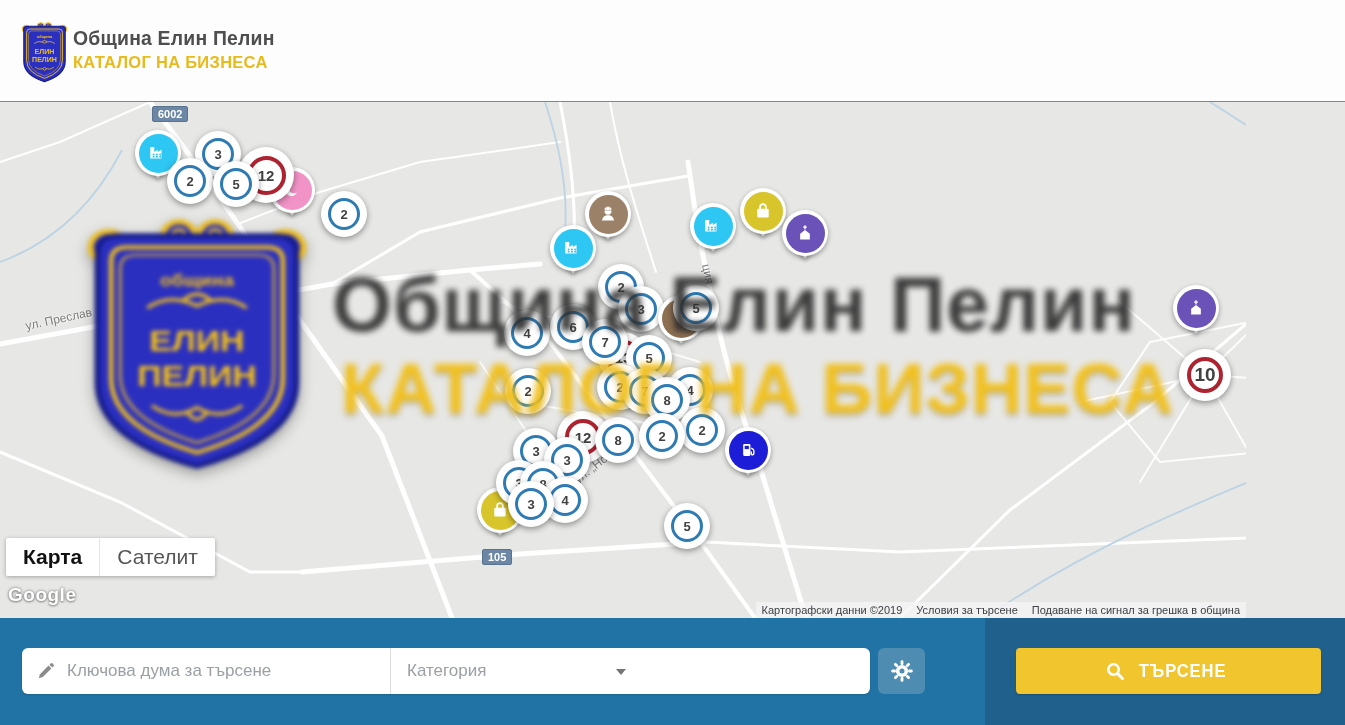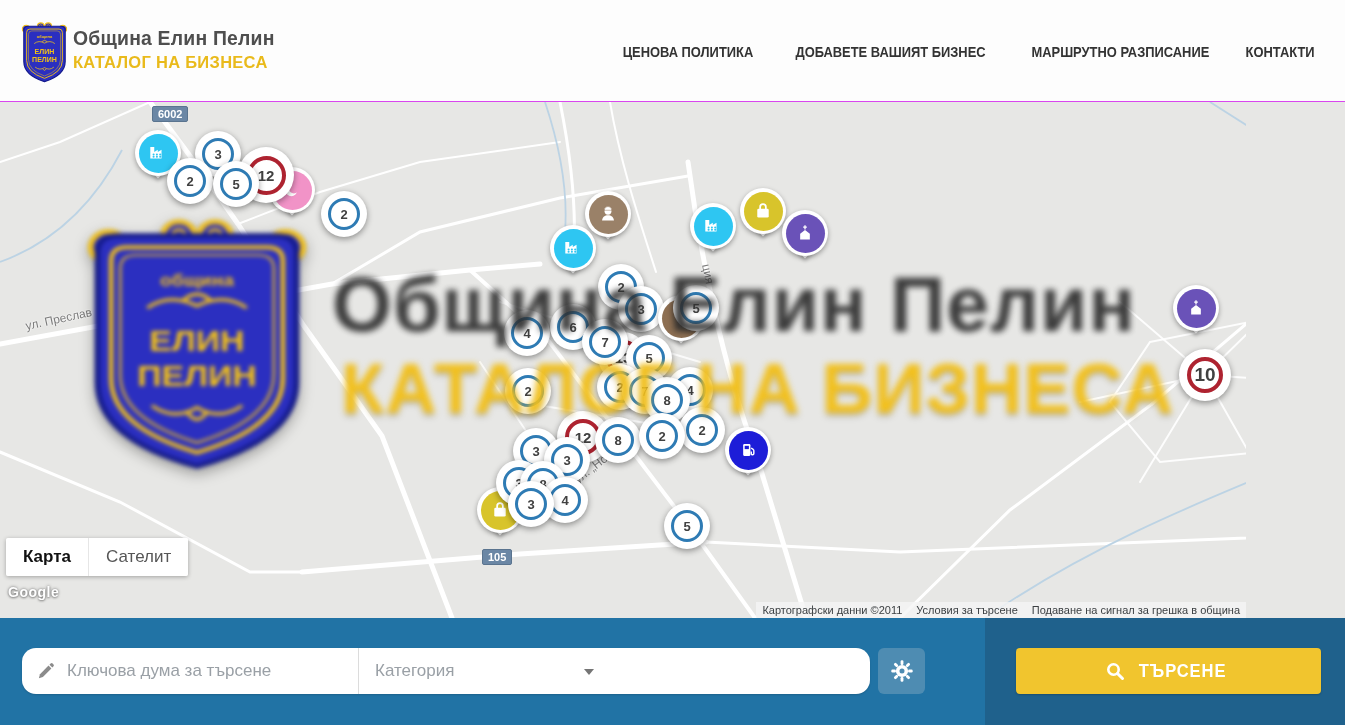--- a/index.html
+++ b/index.html
@@ -32,37 +32,37 @@
   .pin .halo{position:absolute;left:1px;top:0;width:46px;height:46px;border-radius:50%;background:#fff;box-shadow:0 2px 5px rgba(0,0,0,.35);}
   .pin .head{position:absolute;left:4.5px;top:3.5px;width:39px;height:39px;border-radius:50%;display:flex;align-items:center;justify-content:center;}
 
   
   #wm-crest{position:absolute;left:84px;top:116px;width:226px;height:258px;z-index:10;filter:blur(2.2px) drop-shadow(0 5px 7px rgba(0,0,0,.35));pointer-events:none;}
   #wm-title{position:absolute;left:332px;top:158px;z-index:10;font-size:77px;font-weight:bold;color:#2f2f2f;opacity:.93;letter-spacing:1px;filter:blur(3px);white-space:nowrap;pointer-events:none;}
   #wm-subtitle{position:absolute;left:341px;top:246px;z-index:10;font-size:71px;font-weight:bold;color:#f2c01c;letter-spacing:1px;filter:blur(3px);text-shadow:0 3px 3px rgba(0,0,0,.25);white-space:nowrap;pointer-events:none;}
 
   
   #maptype{position:absolute;left:6px;top:436px;z-index:20;display:flex;box-shadow:0 1px 4px rgba(0,0,0,.3);border-radius:2px;}
-  .maptype-btn{background:#fff;height:38px;display:flex;align-items:center;justify-content:center;padding:16px 17px;font-size:17px;cursor:pointer;}
+  .maptype-btn{background:#fff;height:38px;display:flex;align-items:center;justify-content:center;padding:16px 17px;font-size:21px;cursor:pointer;}
   #maptype-map{font-weight:bold;color:#111;border-radius:2px 0 0 2px;}
   #maptype-sat{color:#565656;border-left:1px solid #e6e6e6;border-radius:0 2px 2px 0;}
-  #google-logo{position:absolute;left:8px;top:482px;z-index:20;font-size:14px;font-weight:bold;letter-spacing:.5px;color:#fff;text-shadow:0 0 3px rgba(90,90,90,.9),0 1px 2px rgba(0,0,0,.3);}
+  #google-logo{position:absolute;left:8px;top:482px;z-index:20;font-size:19px;font-weight:bold;letter-spacing:.5px;color:#fff;text-shadow:0 0 3px rgba(90,90,90,.9),0 1px 2px rgba(0,0,0,.3);}
   #attribution{position:absolute;right:0;bottom:0;z-index:20;background:rgba(245,245,245,.8);padding:2px 6px;display:flex;gap:14px;}
   .attr-item{font-size:11px;color:#3c4043;white-space:nowrap;cursor:pointer;}
   #lock-btn{position:absolute;left:1305px;top:265px;width:31px;height:31px;background:#fff;box-shadow:0 1px 4px rgba(0,0,0,.3);z-index:20;display:flex;align-items:center;justify-content:center;cursor:pointer;}
   #pegman-btn{position:absolute;left:1296px;top:330px;width:44px;height:45px;background:#fff;border-radius:3px;box-shadow:0 1px 4px rgba(0,0,0,.3);z-index:20;display:flex;align-items:center;justify-content:center;cursor:grab;}
   #zoomctl{position:absolute;left:1303px;top:403px;width:38px;height:86px;background:#fff;border-radius:2px;box-shadow:0 1px 4px rgba(0,0,0,.3);z-index:20;display:flex;flex-direction:column;}
   .zoom-btn{flex:1;display:flex;align-items:center;justify-content:center;font-size:26px;color:#666;cursor:pointer;font-weight:bold;}
   #zoom-in{border-bottom:1px solid #e6e6e6;}
 
   
   #bottombar{position:absolute;left:0;top:618px;width:1345px;height:107px;z-index:40;}
   #bar-left{position:absolute;left:0;top:0;width:985px;height:107px;background:#2173a5;}
   #bar-right{position:absolute;left:985px;top:0;width:360px;height:107px;background:#1f618c;}
-  #field-group{position:absolute;left:22px;top:30px;width:848px;height:46px;background:#fff;border-radius:14px;display:flex;box-shadow:0 1px 2px rgba(0,0,0,.15);}
+  #field-group{position:absolute;left:22px;top:30px;width:848px;height:46px;background:#fff;border-radius:6px;display:flex;box-shadow:0 1px 2px rgba(0,0,0,.15);gap:32px;}
   .fg-section{display:flex;align-items:center;height:100%;}
   #kw-section{width:336px;padding:0 14px;gap:10px;}
   #kw-input{border:0;outline:none;flex:1;font-size:17px;color:#555;font-family:"Liberation Sans",sans-serif;background:transparent;}
   #kw-input::placeholder{color:#9aa0a6;}
   .select-like{position:relative;padding:16px 16px;border-left:1px solid #dcdcdc;color:#9aa0a6;font-size:17px;cursor:pointer;}
   #cat-select{width:254px;}
   #loc-select{width:258px;}
   .select-arrow{position:absolute;right:18px;top:50%;margin-top:-2px;width:0;height:0;border-left:5px solid transparent;border-right:5px solid transparent;border-top:6px solid #757575;}
   #gear-btn{position:absolute;left:878px;top:30px;width:47px;height:46px;background:#4e8cb2;border-radius:6px;display:flex;align-items:center;justify-content:center;cursor:pointer;}
   #search-btn{position:absolute;left:1016px;top:30px;width:305px;height:46px;background:#f1c52e;border-radius:4px;display:flex;align-items:center;justify-content:center;gap:10px;cursor:pointer;box-shadow:0 1px 2px rgba(0,0,0,.2);}
@@ -101,26 +101,20 @@
   </svg>
 
   <div id="header">
     <svg id="logo-crest" viewBox="0 0 100 132" preserveAspectRatio="none">
         <use href="#crest"></use>
       </svg>
     <div id="logo-text">
       <div id="logo-title">Община Елин Пелин</div>
       <div id="logo-subtitle">КАТАЛОГ НА БИЗНЕСА</div>
     </div>
-    <nav id="main-nav">
-        <span class="nav-item">ЦЕНОВА ПОЛИТИКА</span>
-        <span class="nav-item">ДОБАВЕТЕ ВАШИЯТ БИЗНЕС</span>
-        <span class="nav-item">МАРШРУТНО РАЗПИСАНИЕ</span>
-        <span class="nav-item">КОНТАКТИ</span>
-      </nav>
   </div>
 
   <div id="map">
     <svg id="roads" width="1345" height="516">
       <g stroke="#ffffff" fill="none" stroke-linecap="round">
         <path stroke-width="5" d="M150,0 L196,62 L238,122 L304,224 L382,334 L452,516"></path>
         <path stroke-width="5" d="M0,242 L142,216 L332,182 L470,168 L540,162"></path>
         <path stroke-width="3" d="M332,182 L420,130 L560,96 L688,74"></path>
         <path stroke-width="4" d="M470,168 L548,238 L610,320 L686,420 L755,516"></path>
         <path stroke-width="5" d="M688,60 C700,150 722,262 756,352 L806,516"></path>
@@ -446,21 +440,21 @@
       </svg>
     <div id="wm-title">Община Елин Пелин</div>
     <div id="wm-subtitle">КАТАЛОГ НА БИЗНЕСА</div>
 
     <div id="maptype">
       <div class="maptype-btn" id="maptype-map">Карта</div>
       <div class="maptype-btn" id="maptype-sat">Сателит</div>
     </div>
     <div id="google-logo">Google</div>
     <div id="attribution">
-        <span class="attr-item">Картографски данни ©2011</span>
+        <span class="attr-item">Картографски данни ©2019</span>
         <span class="attr-item">Условия за търсене</span>
         <span class="attr-item">Подаване на сигнал за грешка в община</span>
       </div>
 
     <div id="lock-btn">
       <svg width="14" height="16" viewBox="0 0 14 16">
         <path d="M4 7V5a3 3 0 0 1 6 0v2" fill="none" stroke="#5f6368" stroke-width="1.8"></path>
         <rect x="2.4" y="7" width="9.2" height="7.4" rx="1.2" fill="#5f6368"></rect>
       </svg>
     </div>

